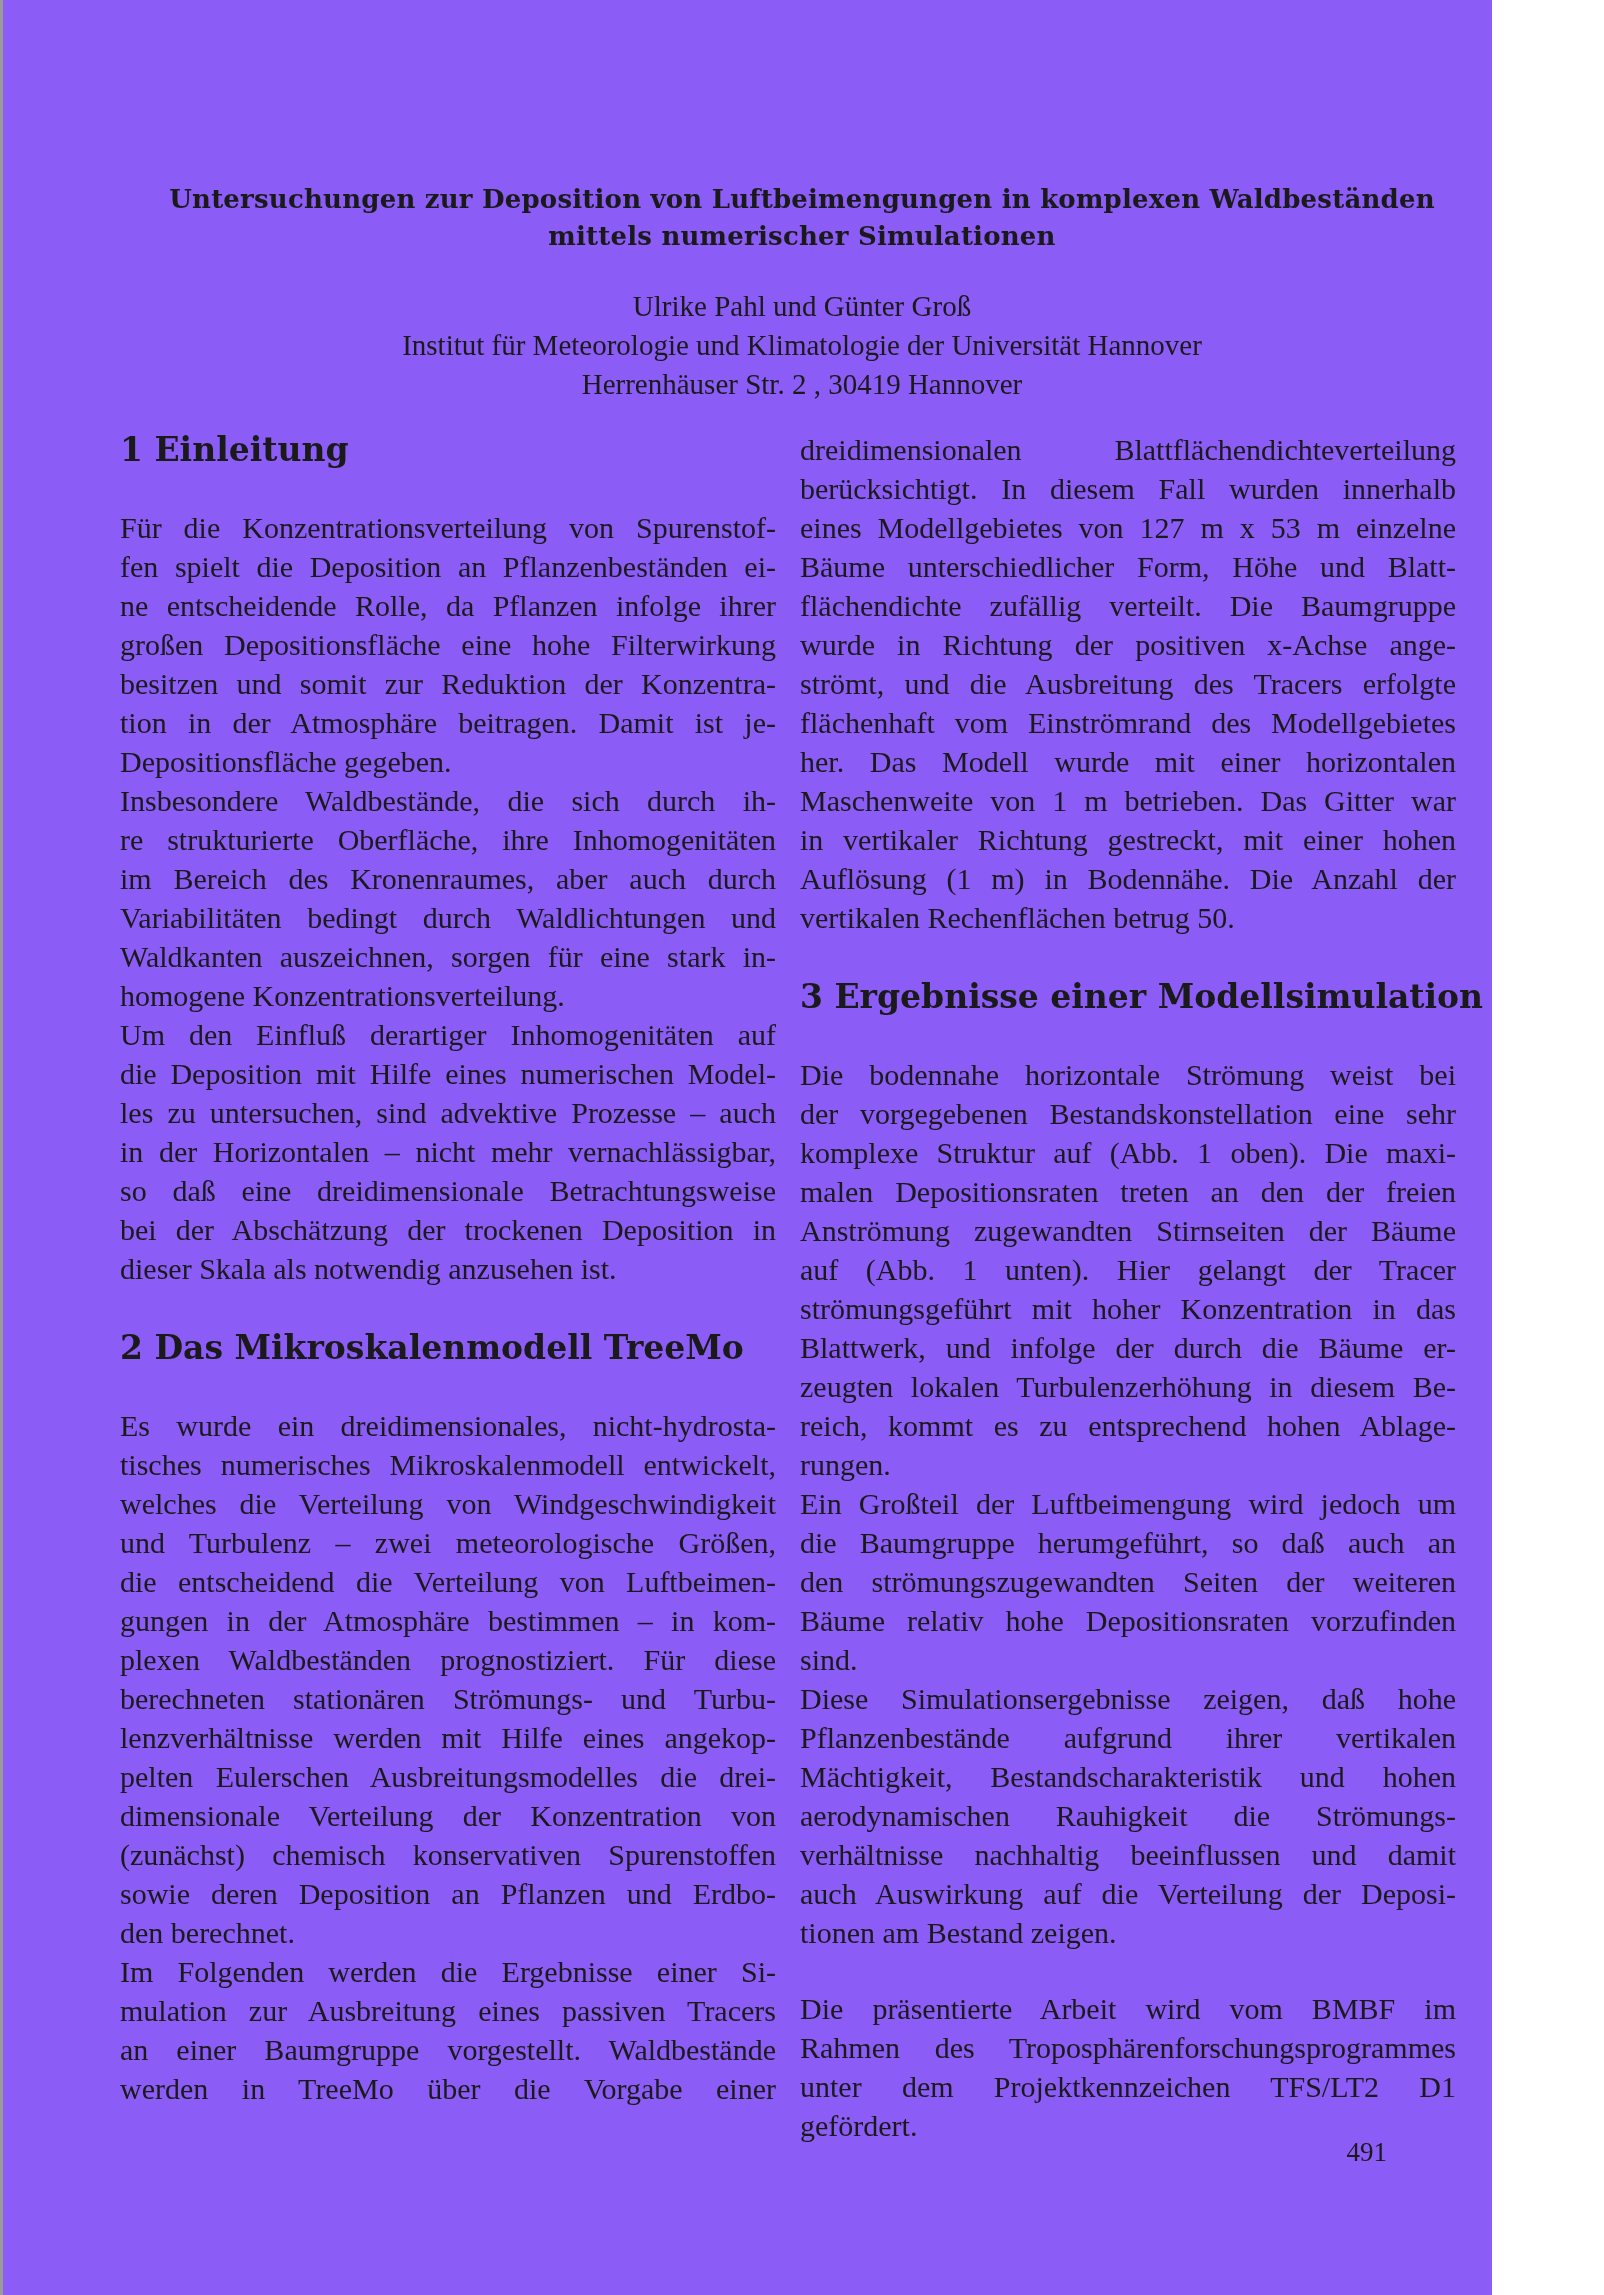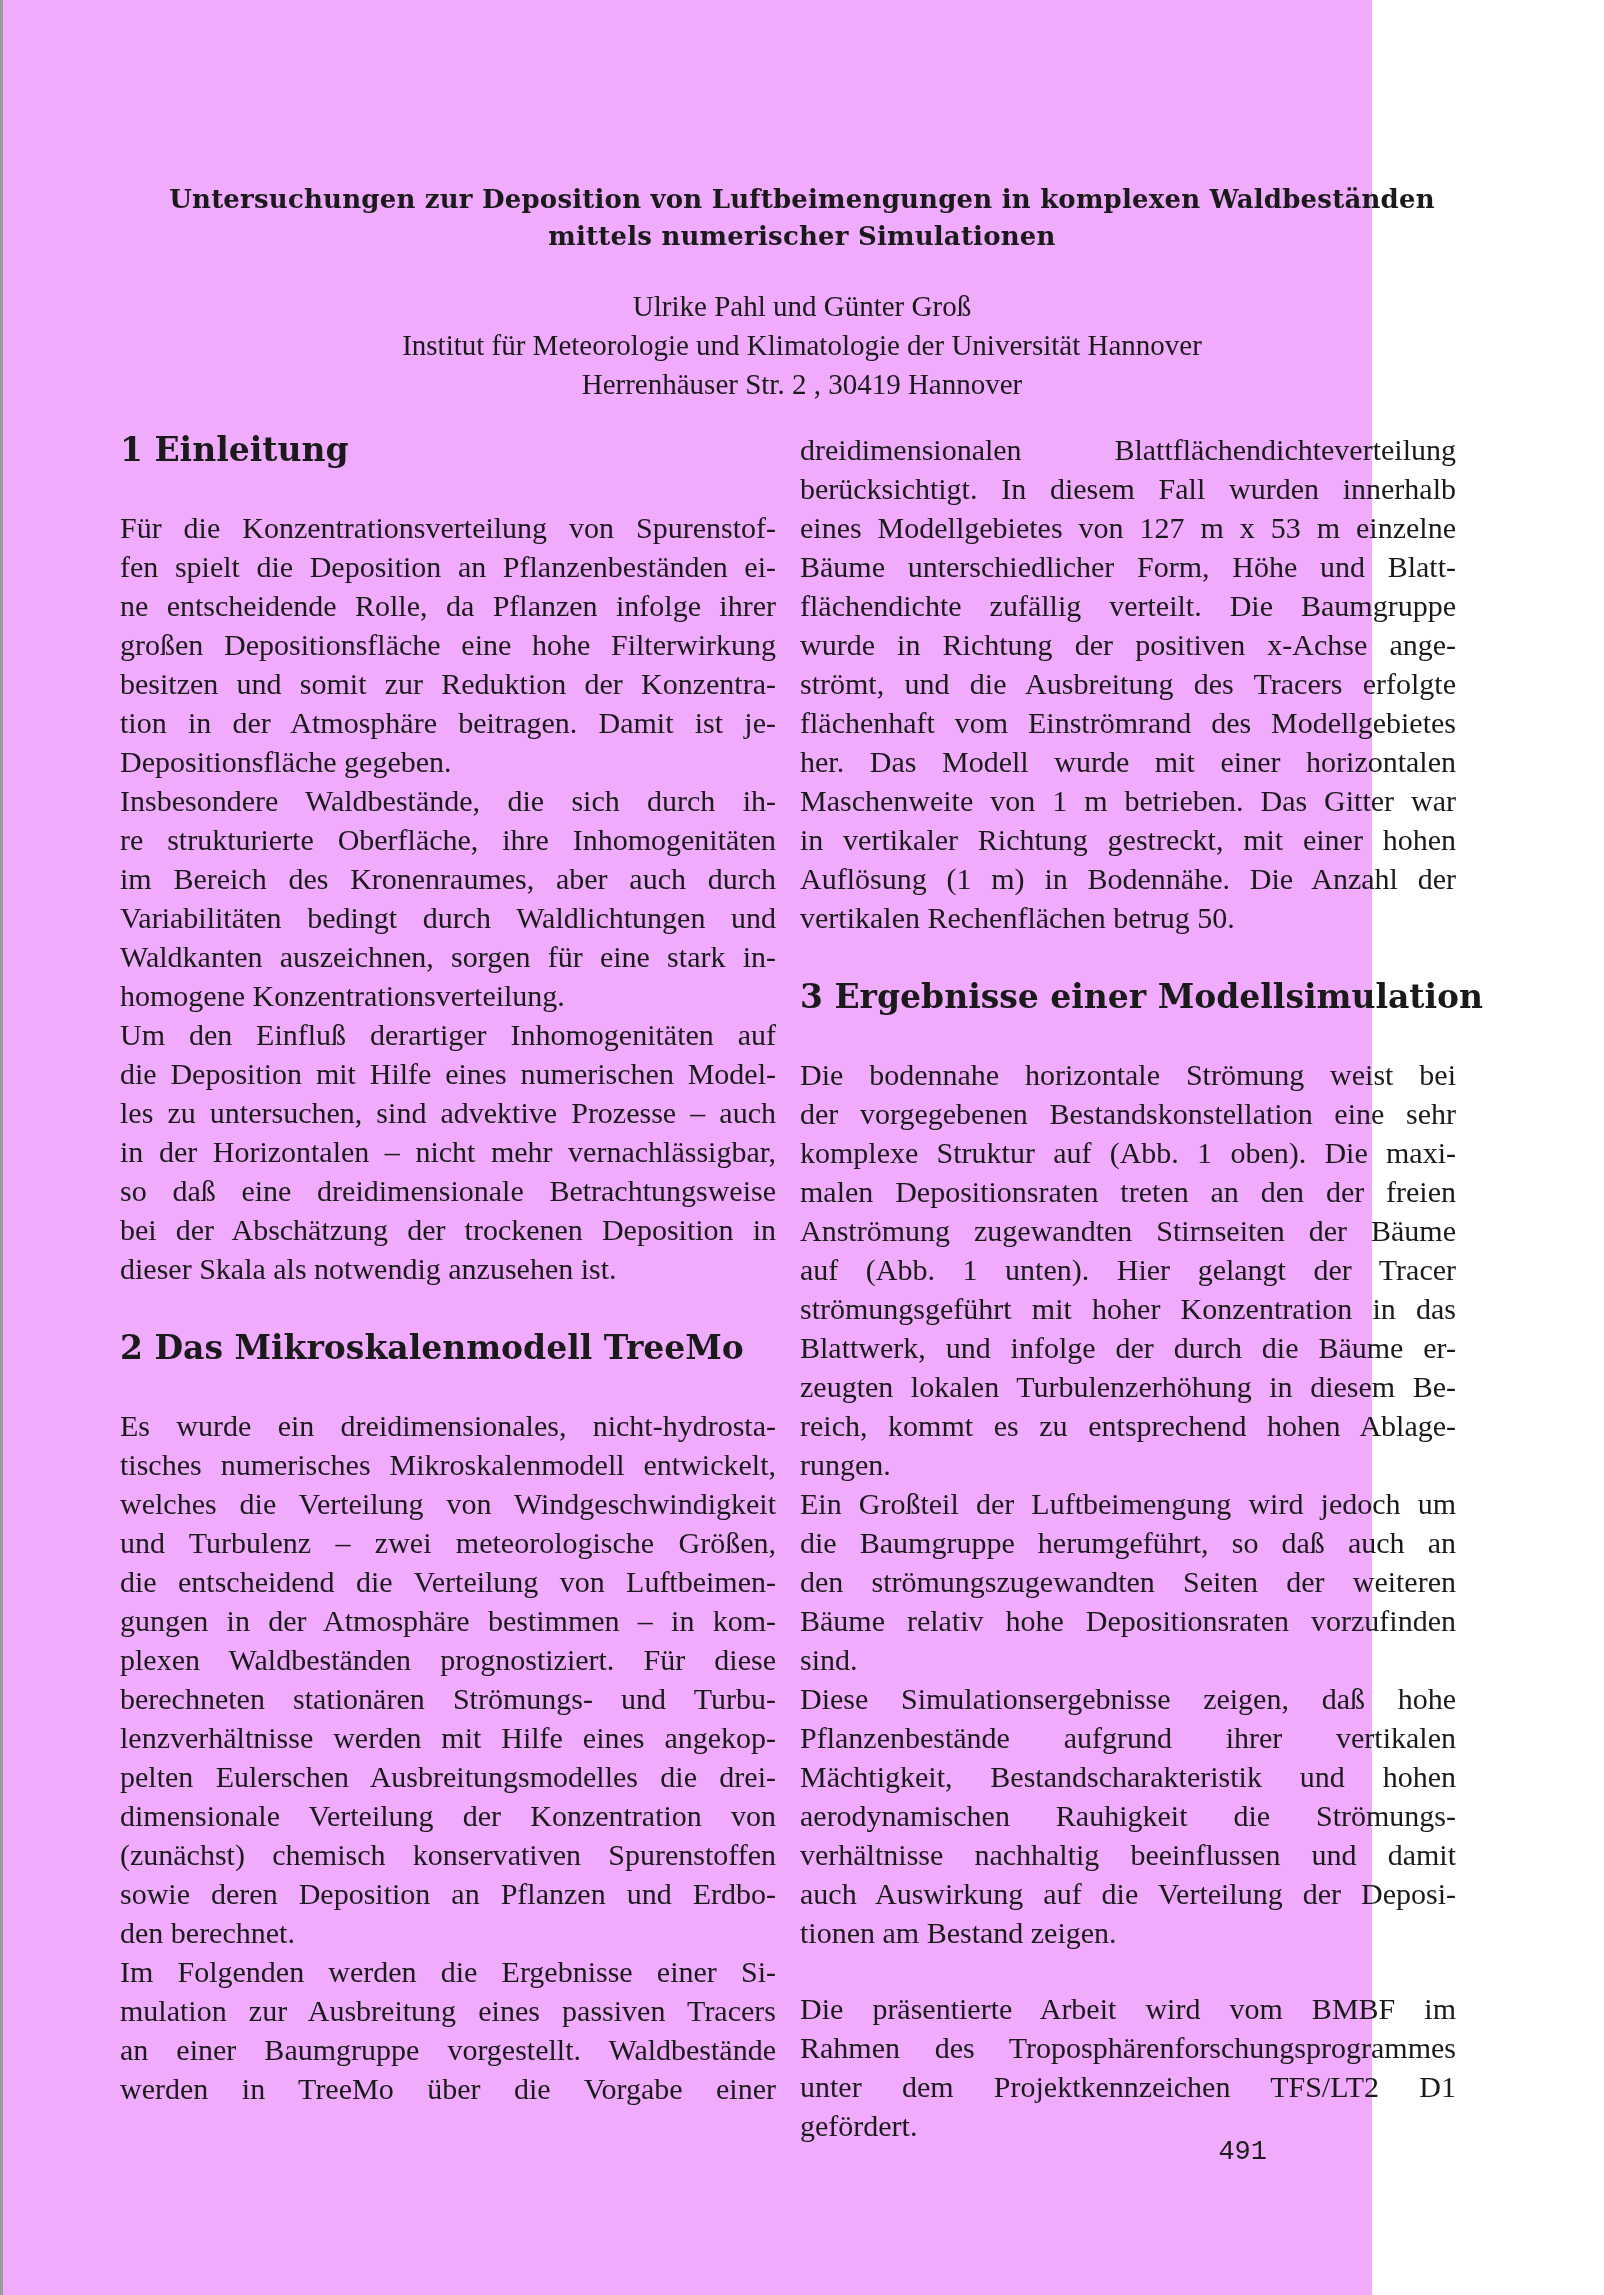--- a/index.html
+++ b/index.html
@@ -11,22 +11,22 @@
       width: 1605px;
       height: 2295px;
       position: relative;
       overflow: hidden;
       font-family: "DejaVu Serif", "Liberation Serif", serif;
       color: #1a1a1a;
     }
     .page {
       position: absolute;
       left: 0; top: 0;
-      width: 1372px; height: 2295px;
-      background: #f0abfc;
+      width: 1492px; height: 2295px;
+      background: #8b5cf6;
     }
     .left-edge {
       position: absolute;
       left: 0; top: 0;
       width: 3.2px; height: 2295px;
       background: #9a9a9a;
     }
     .title {
       position: absolute;
       left: 120px; width: 1364px;
@@ -75,21 +75,21 @@
       height: 39px;
       white-space: nowrap;
     }
     .gap-heading-after { height: 39px; }
     .gap-section { height: 40px; }
     .gap-small { height: 37px; }
     .page-number {
       position: absolute;
       right: 105px;
       top: 2136px;
-      font-family: Liberation Mono, monospace;
+      font-family: Liberation Serif, serif;
       font-size: 27px;
       line-height: 32px;
     }
   </style>
 </head>
 <body>
 
 <div class="page">
   <div class="left-edge"></div>
 

